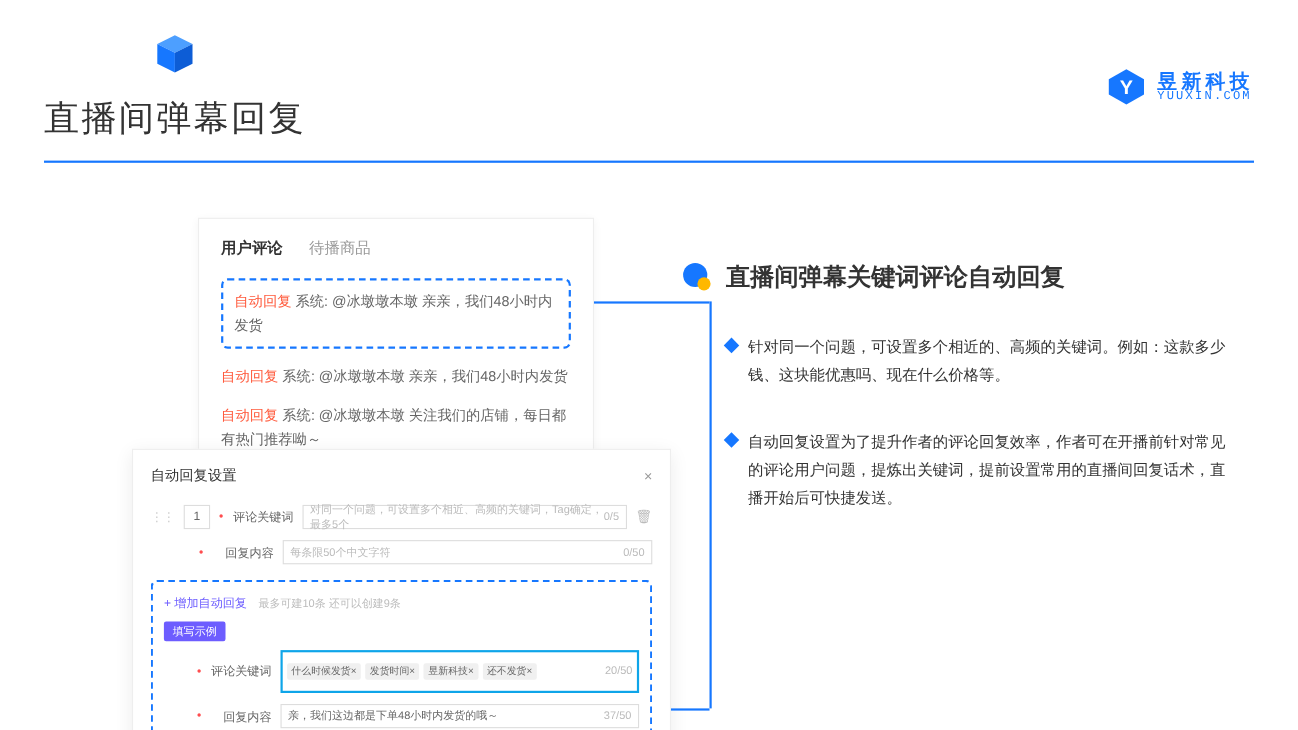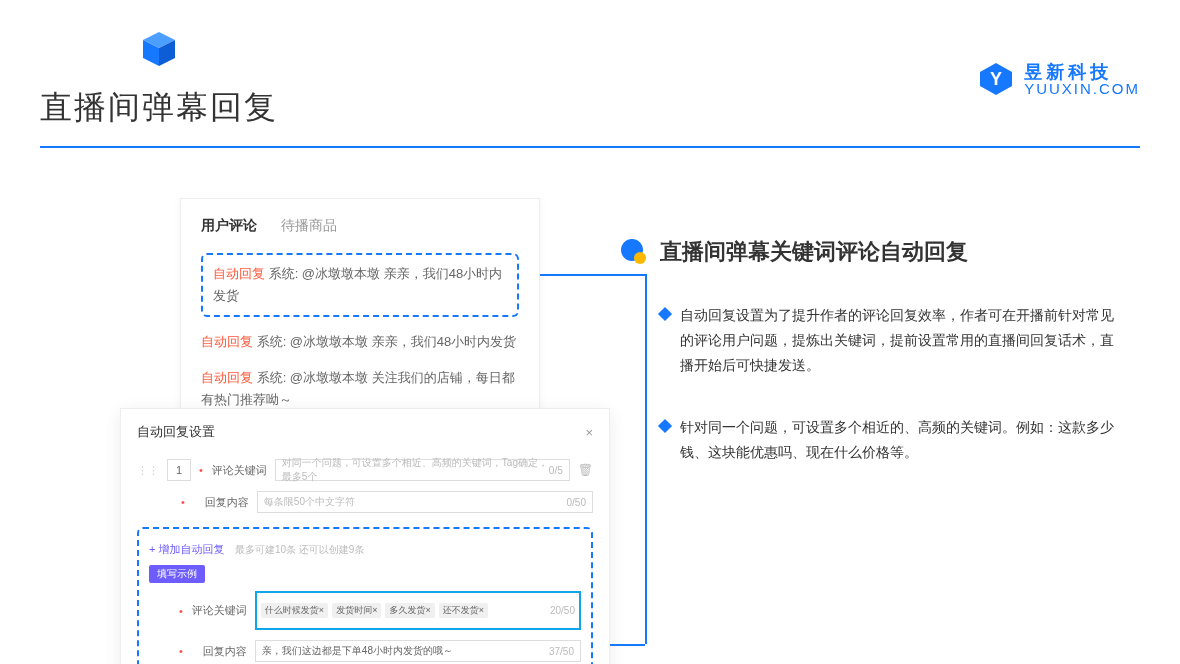--- a/index.html
+++ b/index.html
@@ -5,21 +5,21 @@
 * { margin: 0; padding: 0; box-sizing: border-box; }
 body { font-family: "Microsoft YaHei", Arial, sans-serif; background: #fff; width: 1180px; height: 664px; position: relative; }
 .header { display: flex; align-items: center; justify-content: space-between; padding: 28px 40px 0 40px; }
 .header-left { display: flex; align-items: center; gap: 18px; flex-direction: column; }
 .cube-icon { width: 40px; height: 40px; position: relative; }
 .page-title { font-size: 32px; color: #333; font-weight: 400; letter-spacing: 2px; }
 .brand { display: flex; align-items: center; gap: 10px; }
 .brand-icon { width: 36px; height: 36px; }
 .brand-text { display: flex; flex-direction: column; line-height: 1; }
 .brand-name { font-size: 18px; color: #1677ff; font-weight: 600; letter-spacing: 4px; }
-.brand-url { font-size: 15px; color: #1677ff; letter-spacing: 2px; }
+.brand-url { font-size: 11px; color: #1677ff; letter-spacing: 2px; font-family: Liberation Mono, monospace; }
 .divider { height: 2px; background: #1677ff; margin: 16px 40px 0 40px; }
 .content { display: flex; padding: 50px 56px 0 120px; gap: 60px; }
 .left-col { position: relative; width: 440px; }
 .comment-panel { background: #fff; border: 1px solid #eee; box-shadow: 0 2px 8px rgba(0,0,0,0.05); padding: 18px 20px 40px 20px; width: 360px; margin-left: 60px; }
 .tabs { display: flex; gap: 24px; font-size: 14px; margin-bottom: 18px; }
 .tab { color: #999; }
 .tab.active { color: #333; font-weight: 600; }
 .comment-item { margin-bottom: 14px; font-size: 13px; line-height: 1.7; color: #666; }
 .auto-reply-tag { color: #ff5a3c; font-weight: 500; }
 .highlight-box { border: 2px dashed #1677ff; border-radius: 6px; padding: 8px 10px; margin-bottom: 14px; position: relative; }
@@ -131,21 +131,21 @@
           <span class="add-link">+ 增加自动回复</span>
           <span class="add-hint">最多可建10条 还可以创建9条</span>
         </div>
         <div class="example-badge">填写示例</div>
         <div class="form-row" style="padding-left:30px">
           <span class="req-dot">•</span>
           <span class="form-label">评论关键词</span>
           <div class="tag-input">
             <span class="tag">什么时候发货×</span>
             <span class="tag">发货时间×</span>
-            <span class="tag">多久发货×</span>
+            <span class="tag">昱新科技×</span>
             <span class="tag">还不发货×</span>
             <span class="counter" style="margin-left:auto">20/50</span>
           </div>
         </div>
         <div class="form-row" style="padding-left:30px">
           <span class="req-dot">•</span>
           <span class="form-label">回复内容</span>
           <div class="form-input" style="color:#666">
             <span>亲，我们这边都是下单48小时内发货的哦～</span>
             <span class="counter">37/50</span>
@@ -165,20 +165,20 @@
       <div class="bubble-icon">
         <svg viewBox="0 0 28 28">
             <circle cx="12" cy="12" r="11" fill="#1677ff"></circle>
             <circle cx="20" cy="20" r="6" fill="#ffb800"></circle>
           </svg>
       </div>
       <h2 class="section-title">直播间弹幕关键词评论自动回复</h2>
     </div>
     <div class="bullet-item">
       <div class="diamond"></div>
-      <div class="bullet-text">自动回复设置为了提升作者的评论回复效率，作者可在开播前针对常见的评论用户问题，提炼出关键词，提前设置常用的直播间回复话术，直播开始后可快捷发送。</div>
+      <div class="bullet-text">针对同一个问题，可设置多个相近的、高频的关键词。例如：这款多少钱、这块能优惠吗、现在什么价格等。</div>
     </div>
     <div class="bullet-item">
       <div class="diamond"></div>
-      <div class="bullet-text">针对同一个问题，可设置多个相近的、高频的关键词。例如：这款多少钱、这块能优惠吗、现在什么价格等。</div>
+      <div class="bullet-text">自动回复设置为了提升作者的评论回复效率，作者可在开播前针对常见的评论用户问题，提炼出关键词，提前设置常用的直播间回复话术，直播开始后可快捷发送。</div>
     </div>
   </div>
 </div>
 
 </body></html>

